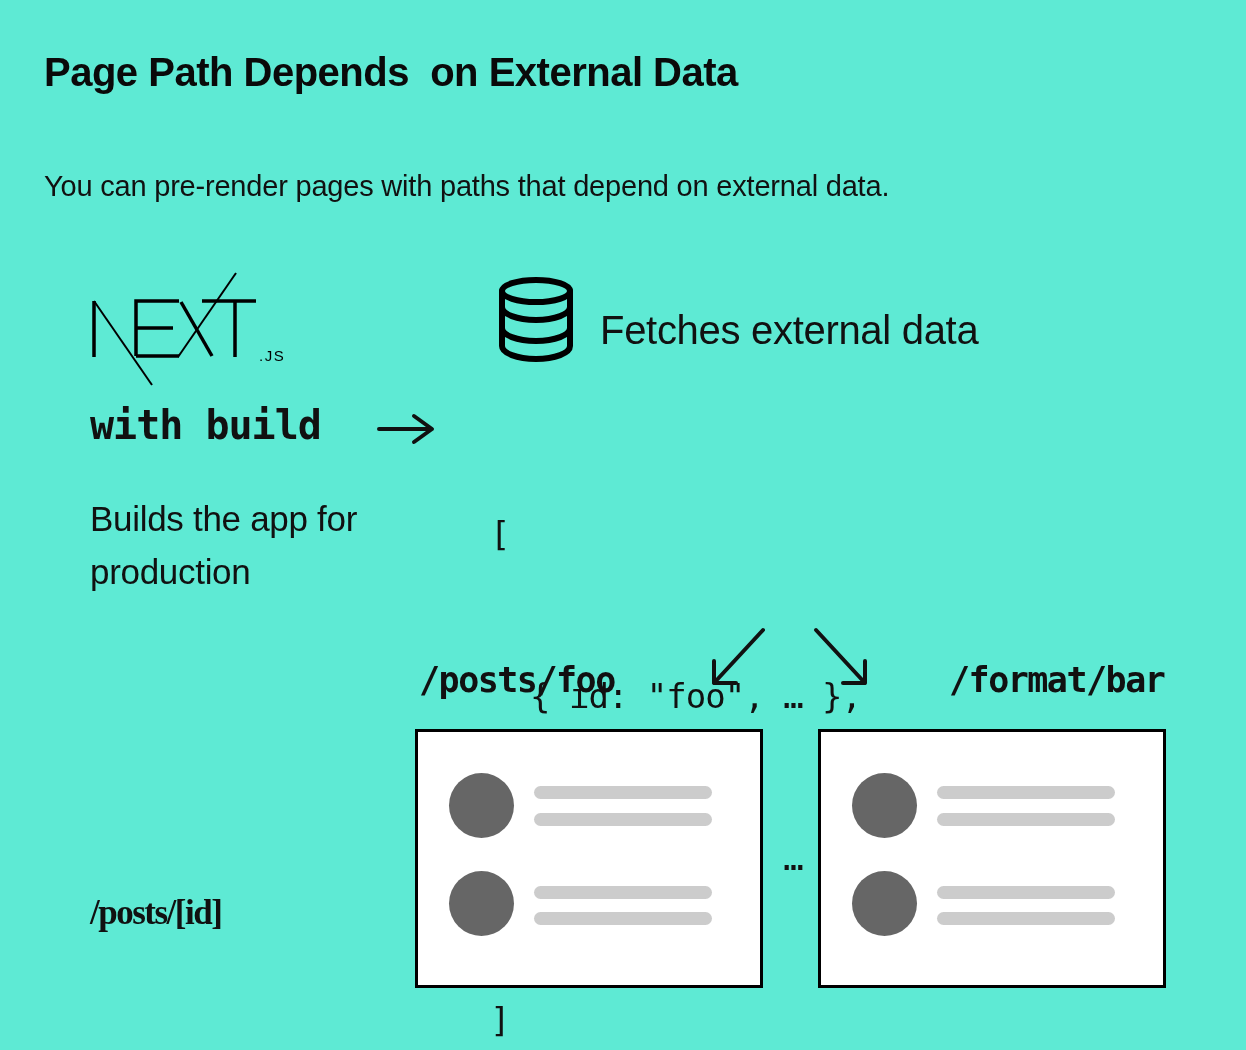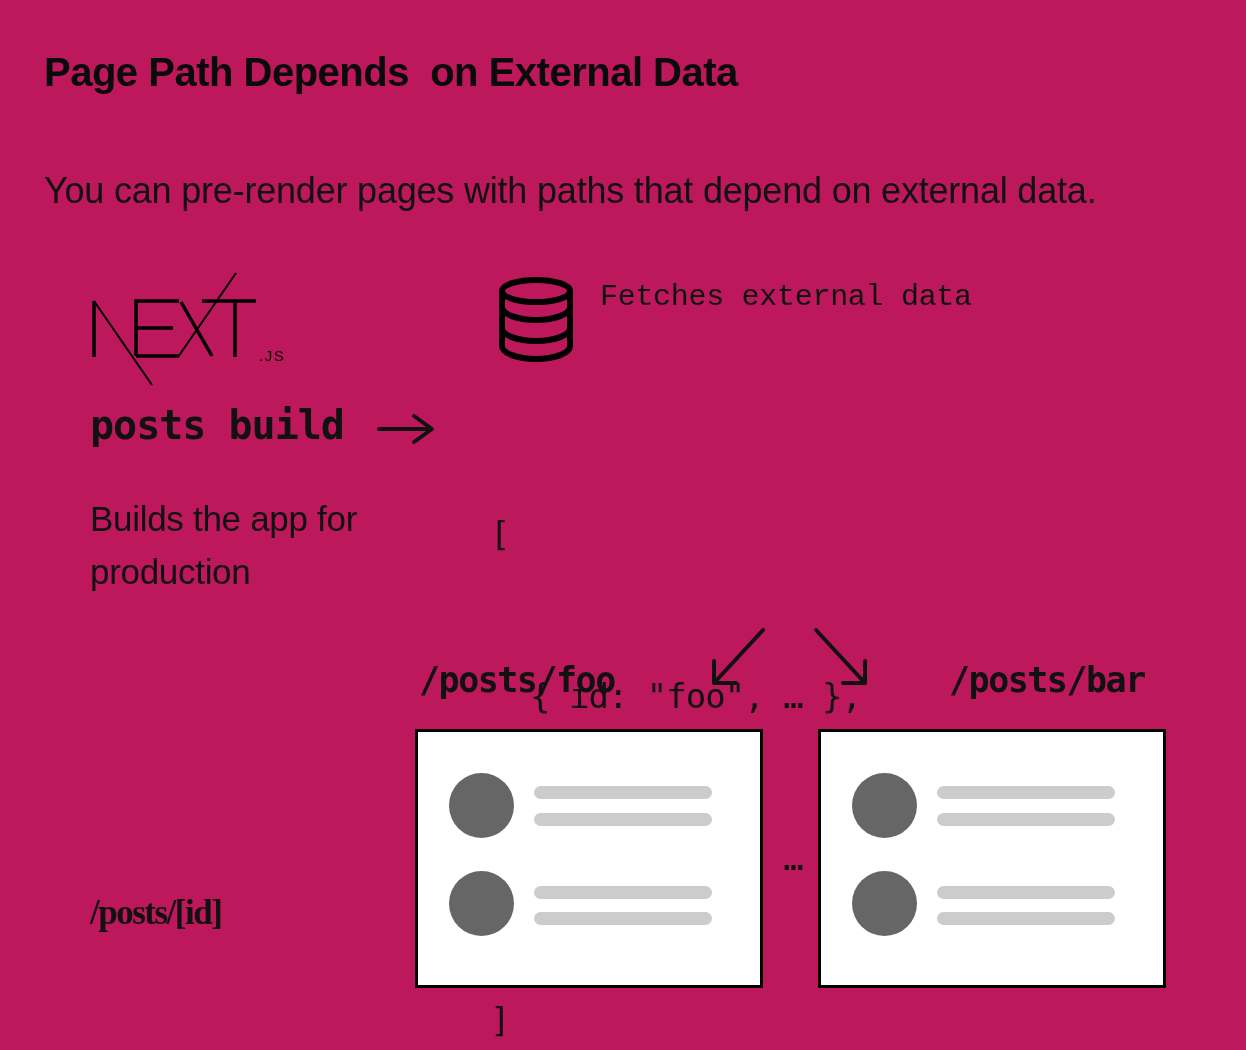--- a/index.html
+++ b/index.html
@@ -1,36 +1,36 @@
 <!DOCTYPE html>
 <html><head>
 <meta charset="utf-8">
 <style>
   * { margin:0; padding:0; box-sizing:border-box; }
   html,body { background:#ffffff; }
   .canvas {
     position:relative;
     width:1246px; height:1050px;
-    background:#be185d;
+    background:#5eead4;
     font-family:"Liberation Sans", sans-serif;
     color:#111111;
     overflow:hidden;
   }
   .abs { position:absolute; }
 
   .title {
     left:44px; top:50px;
     font-size:40px; font-weight:800;
     letter-spacing:-0.5px;
     white-space:pre-wrap;
     color:#0a0a0a;
   }
   .subtitle {
     left:44px; top:170px;
-    font-size:36px; letter-spacing:-0.2px;
+    font-size:29px; letter-spacing:-0.2px;
   }
 
   
   .nextjs-logo { left:88px; top:266px; }
   .nextjs-logo path { stroke:#000; fill:none; }
   .nextjs-logo text {
     font-family:"Liberation Sans", sans-serif;
     font-size:15px; letter-spacing:1.5px; fill:#000; font-weight:500;
   }
 
@@ -42,21 +42,21 @@
   .h-arrow { left:376px; top:412px; }
   .arrow-stroke { stroke:#111; fill:none; stroke-linecap:round; stroke-linejoin:round; }
 
   .build-caption {
     left:90px; top:492px;
     font-size:35px; line-height:53px; letter-spacing:-0.3px;
   }
 
   .db-icon { left:496px; top:276px; }
   .db-icon path, .db-icon ellipse { stroke:#000; fill:none; stroke-width:6; stroke-linecap:round; }
-  .fetch-label { left:600px; top:280px; font-size:30px; letter-spacing:-0.3px;font-family:Liberation Mono, monospace; }
+  .fetch-label { left:600px; top:308px; font-size:40px; letter-spacing:-0.3px; }
 
   .code-block {
     left:490px; top:399px;
     font-family:"DejaVu Sans Mono", monospace;
     font-size:34px; line-height:54px;
     letter-spacing:-1px;
     white-space:pre;
   }
   .code-line.item { padding-left:40px; }
   .code-bold { font-weight:normal; }
@@ -118,21 +118,21 @@
   <svg class="abs nextjs-logo" width="200" height="124" viewBox="0 0 200 124">
     <path d="M6,35 L6,91" stroke-width="3.5"></path>
     <path d="M6,35 L64,119" stroke-width="2"></path>
     <path d="M48,90 L48,35 L91,35 M48,62 L85,62 M48,90 L91,90" stroke-width="3.5"></path>
     <path d="M93,36 L124,90" stroke-width="3.5"></path>
     <path d="M90,91 L148,7" stroke-width="2"></path>
     <path d="M114,35 L168,35 M147,35 L147,91" stroke-width="3.5"></path>
     <text x="171" y="95">.JS</text>
   </svg>
 
-  <div class="abs next-build">posts build</div>
+  <div class="abs next-build">with build</div>
   <svg class="abs h-arrow" width="62" height="34" viewBox="0 0 62 34">
     <path class="arrow-stroke" d="M3,17 L54,17 M38,4 L56,17 L38,30" stroke-width="4"></path>
   </svg>
 
   <div class="abs build-caption">
     <div>Builds the app for</div>
     <div>production</div>
   </div>
 
   <svg class="abs db-icon" width="80" height="88" viewBox="0 0 80 88">
@@ -151,21 +151,21 @@
   </div>
 
   <svg class="abs diag-arrow diag-left" viewBox="0 0 62 64">
     <path class="arrow-stroke" d="M58,4 L9,57 M9,35 L9,57 L31,57" stroke-width="4"></path>
   </svg>
   <svg class="abs diag-arrow diag-right" viewBox="0 0 62 64">
     <path class="arrow-stroke" d="M4,4 L53,57 M31,57 L53,57 L53,35" stroke-width="4"></path>
   </svg>
 
   <div class="abs path-label path-foo">/posts/foo</div>
-  <div class="abs path-label path-bar">/posts/bar</div>
+  <div class="abs path-label path-bar">/format/bar</div>
 
   <div class="abs page-box box-left">
     <div class="avatar r1"></div>
     <div class="bar b1"></div>
     <div class="bar b2"></div>
     <div class="avatar r2"></div>
     <div class="bar b3"></div>
     <div class="bar b4"></div>
   </div>
 

